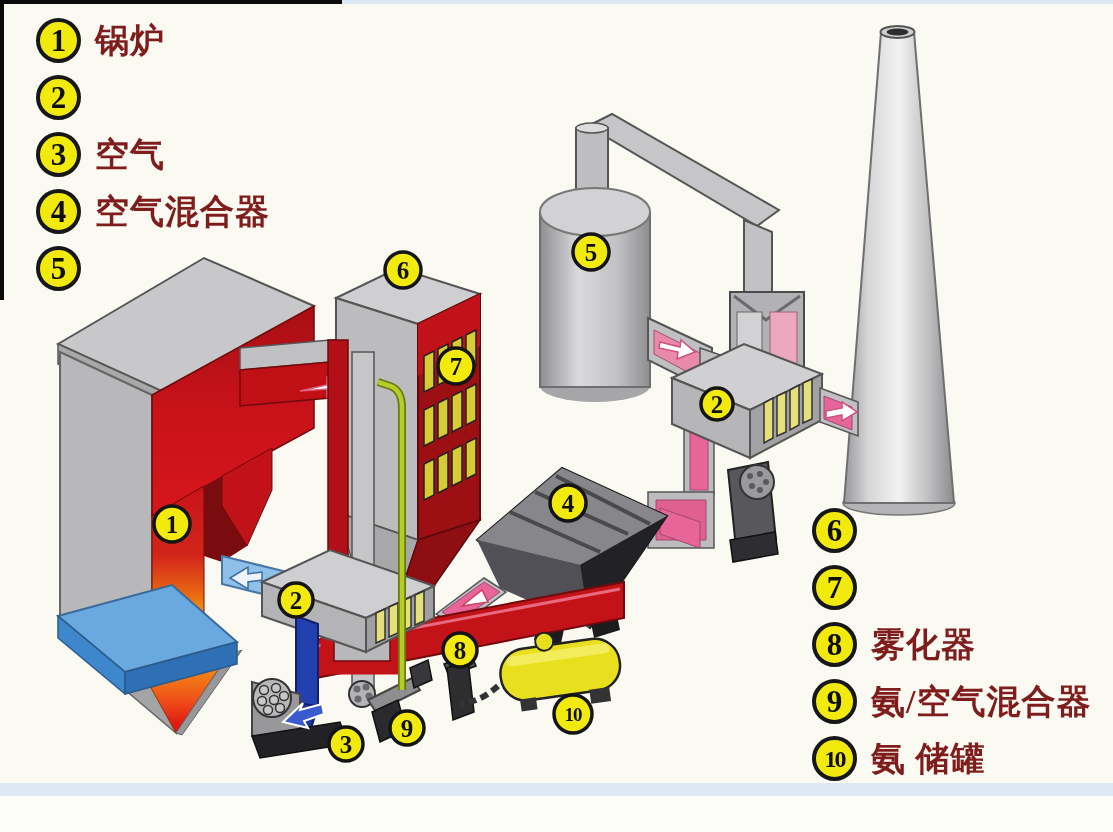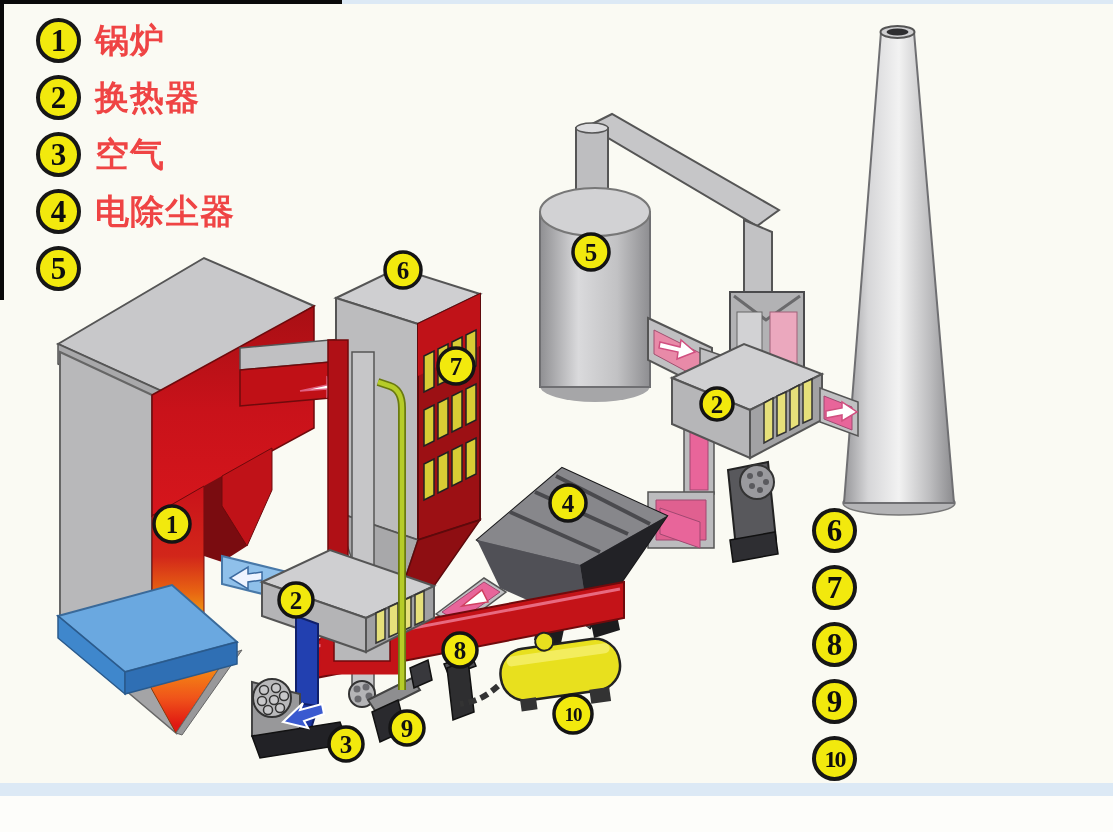--- a/index.html
+++ b/index.html
@@ -25,21 +25,21 @@
   .legend-row{display:flex;align-items:center;height:57px;gap:14px;white-space:nowrap;}
   .lnum{
     width:45px;height:45px;box-sizing:border-box;flex:0 0 45px;
     border:4px solid #171717;border-radius:50%;
     background:#f2e90d;color:#0e0e0e;
     font-family:"Liberation Serif",serif;font-weight:700;font-size:31px;
     display:flex;align-items:center;justify-content:center;line-height:1;
   }
   .legend-right .legend-row:last-child .lnum{font-size:24px;letter-spacing:-2px;}
   .llabel{
-    font-weight:700;font-size:34px;color:#ef4444;letter-spacing:1px;
+    font-weight:700;font-size:34px;color:#7f1d1d;letter-spacing:1px;
     font-family:Liberation Serif, serif;
   }
   .sub{font-size:20px;position:relative;top:7px;letter-spacing:0;}
 
   
   .marker circle{fill:#f2e90d;stroke:#141414;stroke-width:3.5px;}
   .marker text{
     font-family:"Liberation Serif",serif;font-weight:700;font-size:25px;fill:#111;
     text-anchor:middle;
   }
@@ -345,50 +345,52 @@
   </g>
 </svg>
 
   <div class="legend legend-left">
     <div class="legend-row">
       <span class="lnum">1</span>
       <span class="llabel">锅炉</span>
     </div>
     <div class="legend-row">
       <span class="lnum">2</span>
-      <span class="llabel">换热器</span>
     </div>
     <div class="legend-row">
       <span class="lnum">3</span>
       <span class="llabel">空气</span>
     </div>
     <div class="legend-row">
       <span class="lnum">4</span>
-      <span class="llabel">电除尘器</span>
+      <span class="llabel">空气混合器</span>
     </div>
     <div class="legend-row">
       <span class="lnum">5</span>
     </div>
   </div>
 
   <div class="legend legend-right">
     <div class="legend-row">
       <span class="lnum">6</span>
     </div>
     <div class="legend-row">
       <span class="lnum">7</span>
     </div>
     <div class="legend-row">
       <span class="lnum">8</span>
+      <span class="llabel">雾化器</span>
     </div>
     <div class="legend-row">
       <span class="lnum">9</span>
+      <span class="llabel">氨/空气混合器</span>
     </div>
     <div class="legend-row">
       <span class="lnum">10</span>
+      <span class="llabel">氨 储罐</span>
     </div>
   </div>
 
   <div class="band-top"></div>
   <div class="edge-top"></div>
   <div class="edge-left"></div>
   <div class="band-bottom"></div>
   <div class="below-band"></div>
 </div>
 

